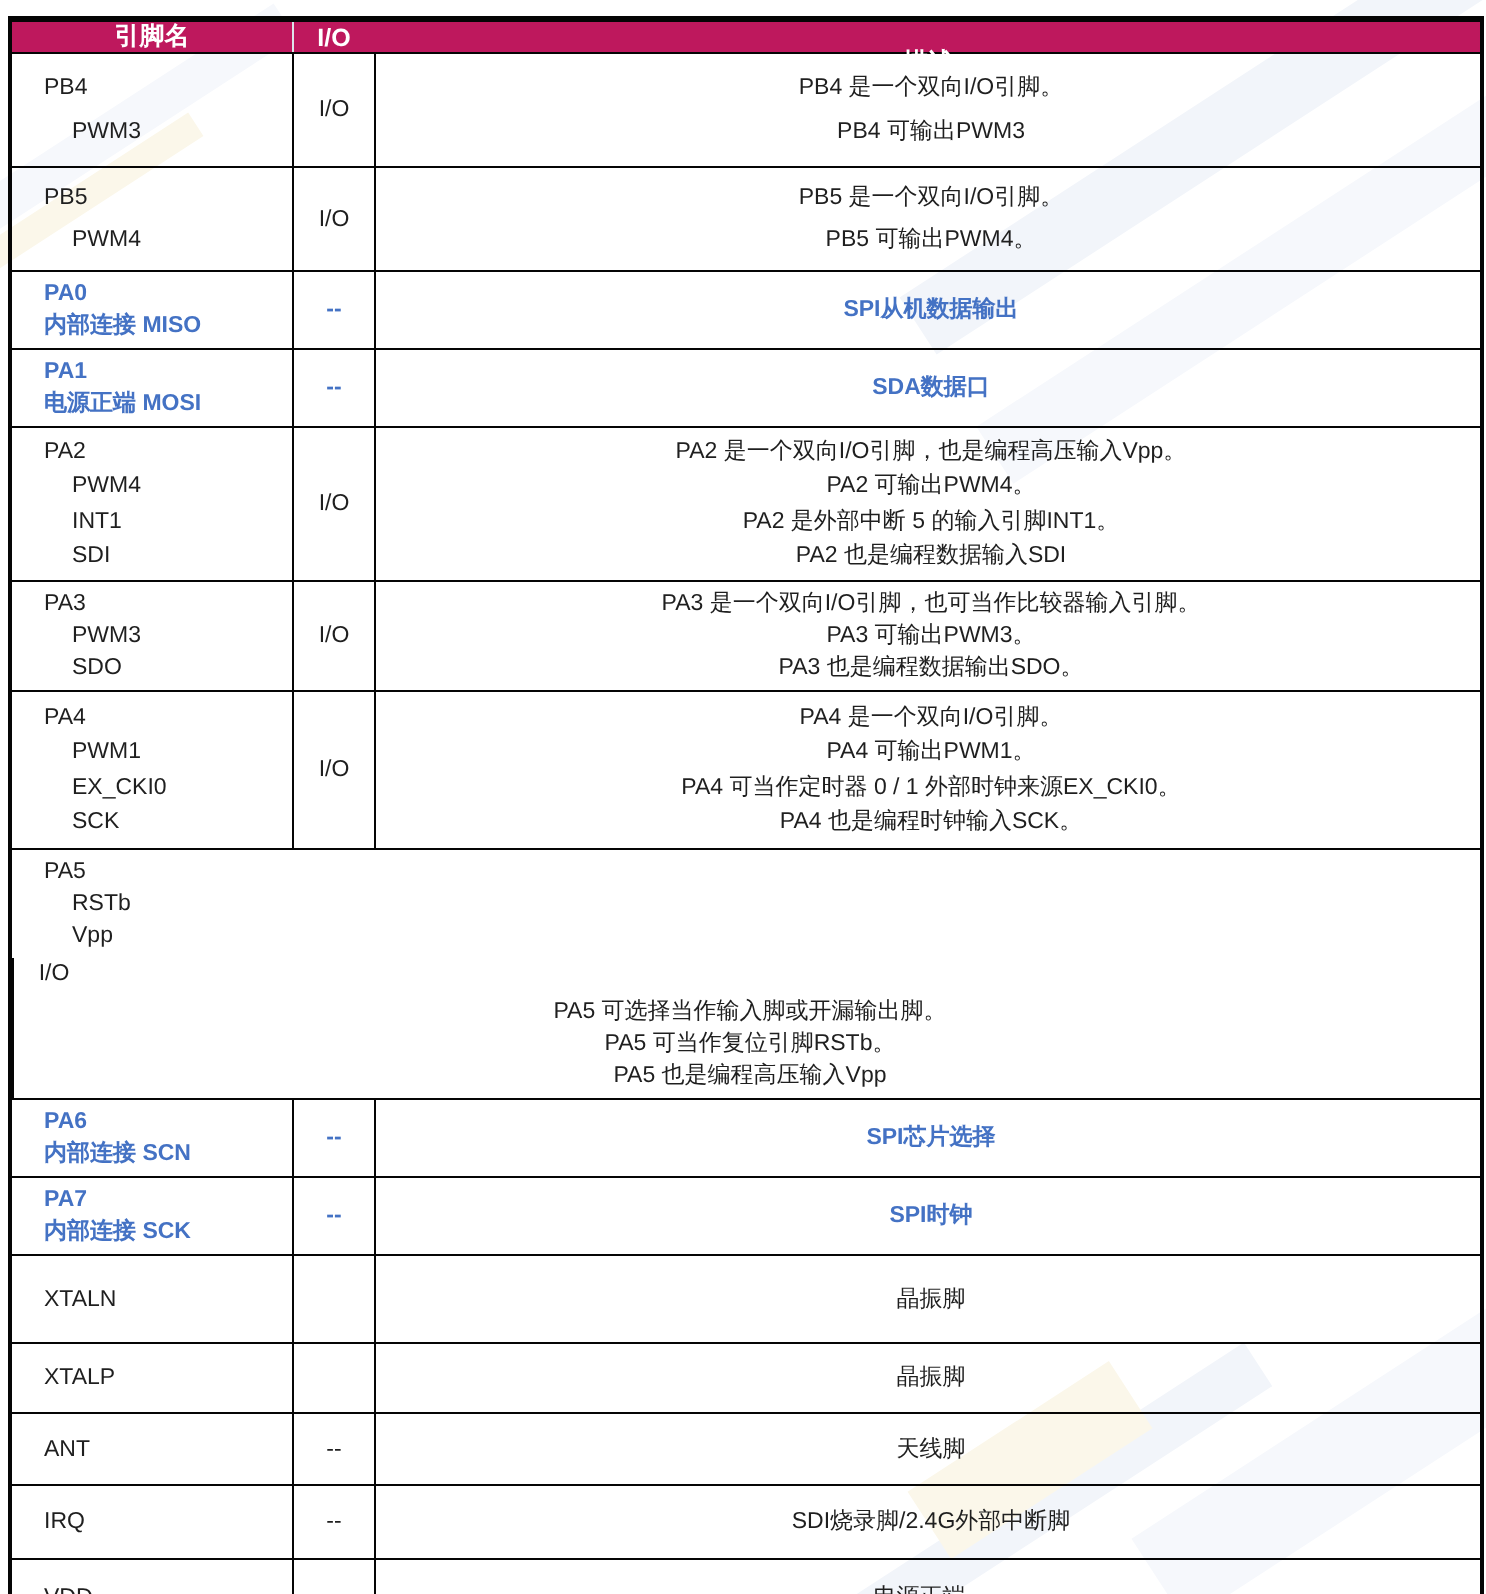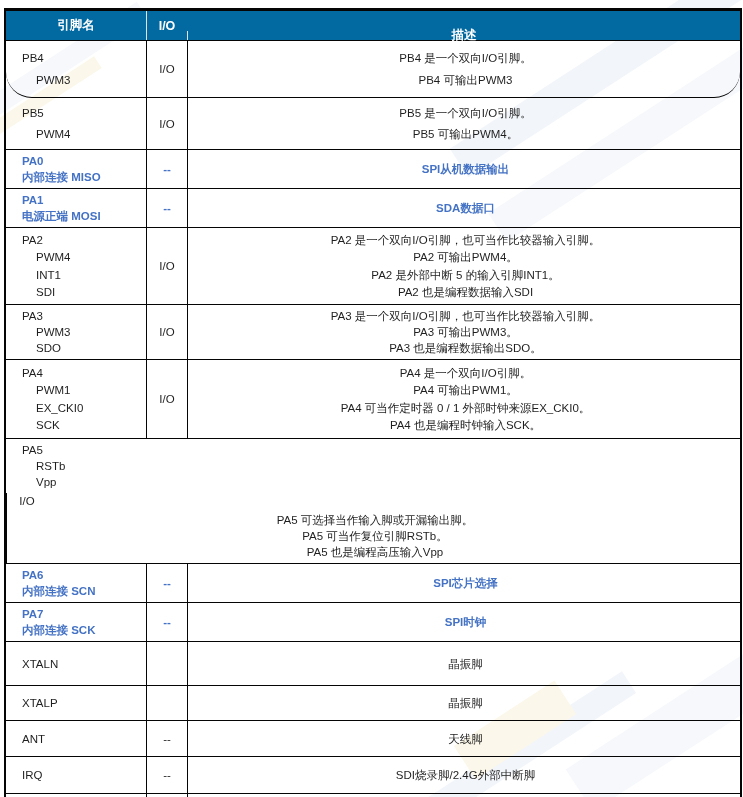--- a/index.html
+++ b/index.html
@@ -16,22 +16,22 @@
   .wm-blue{background:#f2f5fa;}
   .wm-blue2{background:#f6f8fc;}
   .wm-cream{background:#fbf7ea;}
   
   .table-wrap{
     position:absolute;left:4px;top:8px;width:734px;z-index:1;
     border:2px solid #050505;border-top-width:3px;border-bottom-width:3px;
     background:transparent;
   }
   .thead{
-    display:flex;box-sizing:border-box;height:30px;
-    background:#0369a1;border-bottom:1px solid #050505;
+    display:flex;box-sizing:border-box;height:16px;
+    background:#be185d;border-bottom:1px solid #050505;
   }
   .thead .hcell{
     box-sizing:border-box;display:flex;align-items:center;justify-content:center;
     color:#ffffff;font-weight:bold;font-size:12.5px;
   }
   .thead .hcell + .hcell{border-left:1px solid #dfe4ea;}
   .h-pin{width:140px;}
   .h-io{width:41px;}
   .h-desc{flex:1;margin-top:20px;}
   .trow{
@@ -66,21 +66,21 @@
 <div class="wm wm-band wm-cream" style="left:455px;top:710px;width:120px;height:40px;"></div>
 <div class="wm wm-band wm-blue2" style="left:560px;top:700px;width:240px;height:50px;"></div>
 
 <div class="table-wrap">
   <div class="thead">
     <div class="hcell h-pin">引脚名</div>
     <div class="hcell h-io">I/O</div>
     <div class="hcell h-desc">描述</div>
   </div>
   <div id="tbody">
-      <div class="trow" style="min-height: 57px; border-radius: 26px;">
+      <div class="trow" style="min-height: 57px;">
         <div class="cell cell-pin">
           <div class="pin-line">PB4</div>
           <div class="pin-line indent">PWM3</div>
         </div>
         <div class="cell cell-io">
           <span class="io-val">I/O</span>
         </div>
         <div class="cell cell-desc">
           <div class="desc-line">PB4 是一个双向I/O引脚。</div>
           <div class="desc-line">PB4 可输出PWM3</div>
@@ -127,21 +127,21 @@
         <div class="cell cell-pin">
           <div class="pin-line">PA2</div>
           <div class="pin-line indent">PWM4</div>
           <div class="pin-line indent">INT1</div>
           <div class="pin-line indent">SDI</div>
         </div>
         <div class="cell cell-io">
           <span class="io-val">I/O</span>
         </div>
         <div class="cell cell-desc">
-          <div class="desc-line">PA2 是一个双向I/O引脚，也可当作比较器输入引脚。</div>
+          <div class="desc-line">PA2 是一个双向I/O引脚，也是编程高压输入Vpp。</div>
           <div class="desc-line">PA2 可输出PWM4。</div>
           <div class="desc-line">PA2 是外部中断 5 的输入引脚INT1。</div>
           <div class="desc-line">PA2 也是编程数据输入SDI</div>
         </div>
       </div>
       <div class="trow" style="min-height: 55px;">
         <div class="cell cell-pin">
           <div class="pin-line">PA3</div>
           <div class="pin-line indent">PWM3</div>
           <div class="pin-line indent">SDO</div>

